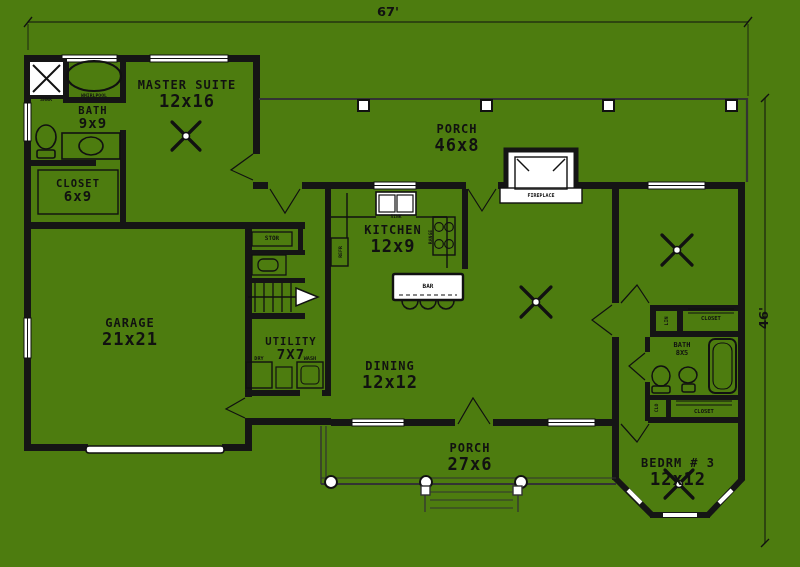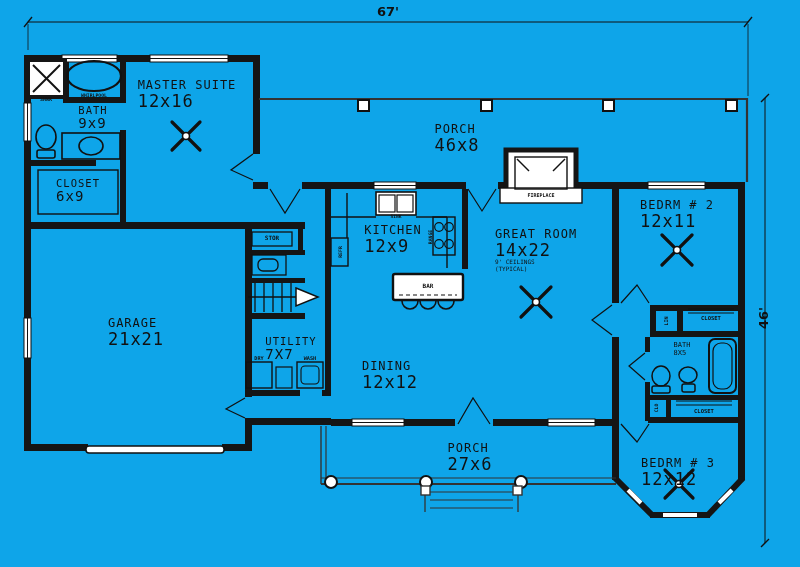--- a/index.html
+++ b/index.html
@@ -1,19 +1,19 @@
 <!DOCTYPE html>
 <html><head>
 <meta charset="utf-8">
 <style>
   html,body{margin:0;padding:0;background:#ffffff;}
-  .plan{position:relative;width:800px;height:567px;background:#0ea5e9;overflow:hidden;
+  .plan{position:relative;width:800px;height:567px;background:#4d7c0f;overflow:hidden;
         font-family:"DejaVu Sans Mono", monospace;color:#111;}
   .plan svg{position:absolute;left:0;top:0;}
-  .lbl{position:absolute;transform:translateX(-50%);text-align:left;font-weight:normal;
+  .lbl{position:absolute;transform:translateX(-50%);text-align:center;font-weight:bold;
        line-height:1.08;white-space:nowrap;color:#111;letter-spacing:1px;}
   .lbl .nm{font-size:12px;}
   .lbl .sz{font-size:17px;letter-spacing:1px;}
   .lbl.small .nm,.lbl.small .sz{font-size:7px;letter-spacing:0;}
   .lbl .nt{font-size:6px;letter-spacing:0;}
   .fx{position:absolute;transform:translateX(-50%);font-weight:bold;font-size:5.5px;
       letter-spacing:0;white-space:nowrap;color:#111;}
   .fx.rot{transform:translate(-50%,-50%) rotate(-90deg);}
   .dim{position:absolute;font-family:"DejaVu Sans", sans-serif;font-weight:bold;font-size:13px;
        transform:translateX(-50%);white-space:nowrap;color:#111;}
@@ -302,31 +302,21 @@
     <div class="sz">6x9</div>
   </div>
   <div class="lbl" style="left:457px;top:123px">
     <div class="nm">PORCH</div>
     <div class="sz">46x8</div>
   </div>
   <div class="lbl" style="left:393px;top:224px">
     <div class="nm">KITCHEN</div>
     <div class="sz">12x9</div>
   </div>
-  <div class="lbl" style="left:536px;top:228px">
-    <div class="nm">GREAT ROOM</div>
-    <div class="sz">14x22</div>
-    <div class="nt">9' CEILINGS</div>
-    <div class="nt">(TYPICAL)</div>
-  </div>
-  <div class="lbl" style="left:677px;top:199px">
-    <div class="nm">BEDRM # 2</div>
-    <div class="sz">12x11</div>
-  </div>
-  <div class="lbl" style="left:136px;top:317px">
+  <div class="lbl" style="left:130px;top:317px">
     <div class="nm">GARAGE</div>
     <div class="sz">21x21</div>
   </div>
   <div class="lbl t10" style="left:291px;top:336px">
     <div class="nm">UTILITY</div>
     <div class="sz">7X7</div>
   </div>
   <div class="lbl" style="left:390px;top:360px">
     <div class="nm">DINING</div>
     <div class="sz">12x12</div>

